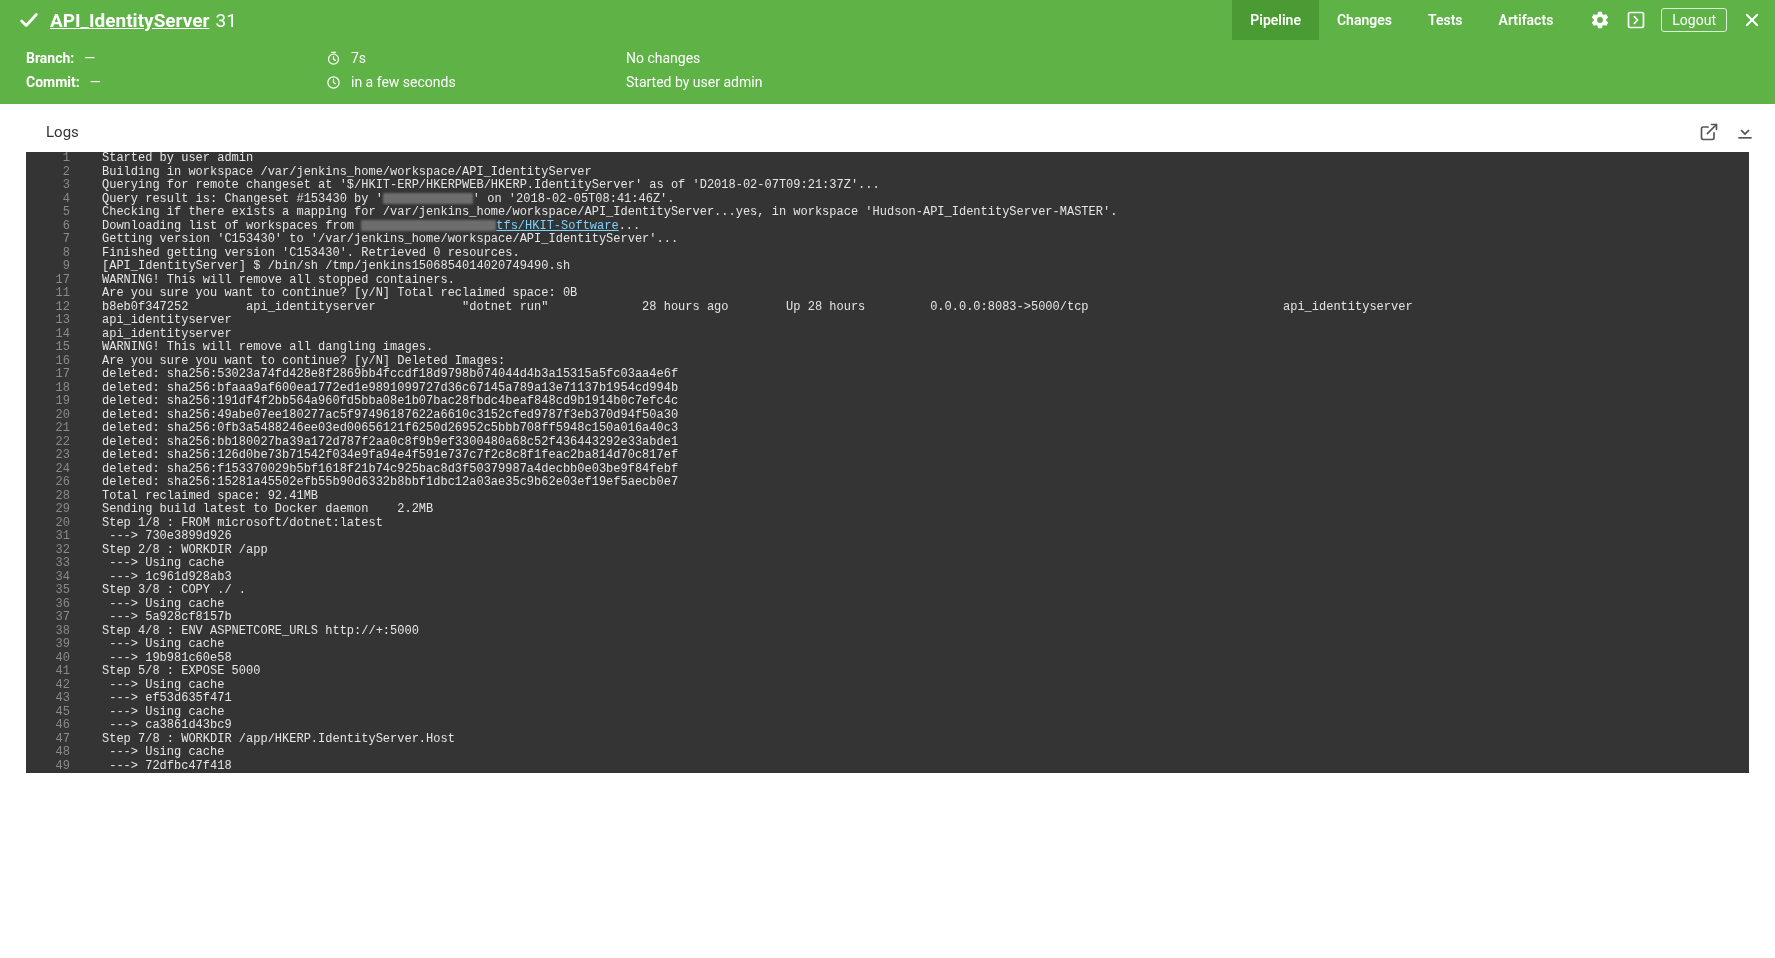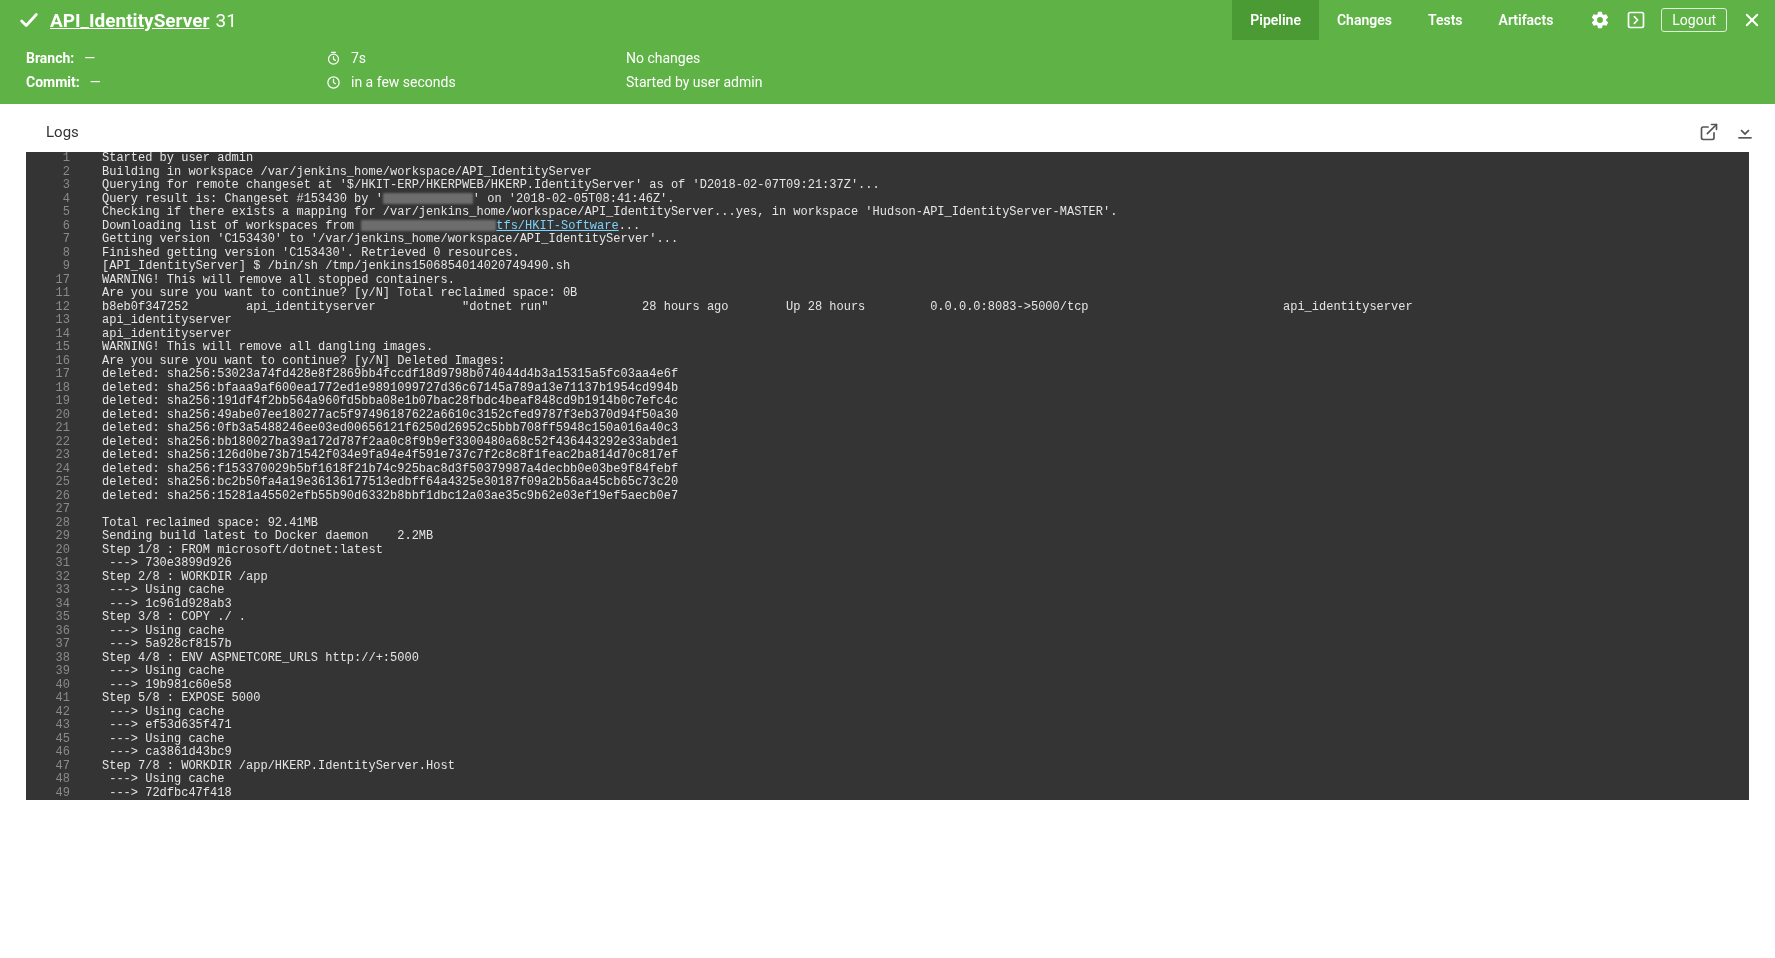--- a/index.html
+++ b/index.html
@@ -366,30 +366,22 @@
     </div>
     <div class="console-line">
       <div class="ln">23</div>
       <div class="lc">deleted: sha256:126d0be73b71542f034e9fa94e4f591e737c7f2c8c8f1feac2ba814d70c817ef</div>
     </div>
     <div class="console-line">
       <div class="ln">24</div>
       <div class="lc">deleted: sha256:f153370029b5bf1618f21b74c925bac8d3f50379987a4decbb0e03be9f84febf</div>
     </div>
     <div class="console-line">
-      <div class="ln">25</div>
-      <div class="lc">deleted: sha256:bc2b50fa4a19e36136177513edbff64a4325e30187f09a2b56aa45cb65c73c20</div>
-    </div>
-    <div class="console-line">
       <div class="ln">26</div>
       <div class="lc">deleted: sha256:15281a45502efb55b90d6332b8bbf1dbc12a03ae35c9b62e03ef19ef5aecb0e7</div>
-    </div>
-    <div class="console-line">
-      <div class="ln">27</div>
-      <div class="lc"></div>
     </div>
     <div class="console-line">
       <div class="ln">28</div>
       <div class="lc">Total reclaimed space: 92.41MB</div>
     </div>
     <div class="console-line">
       <div class="ln">29</div>
       <div class="lc">Sending build latest to Docker daemon    2.2MB</div>
     </div>
     <div class="console-line">

